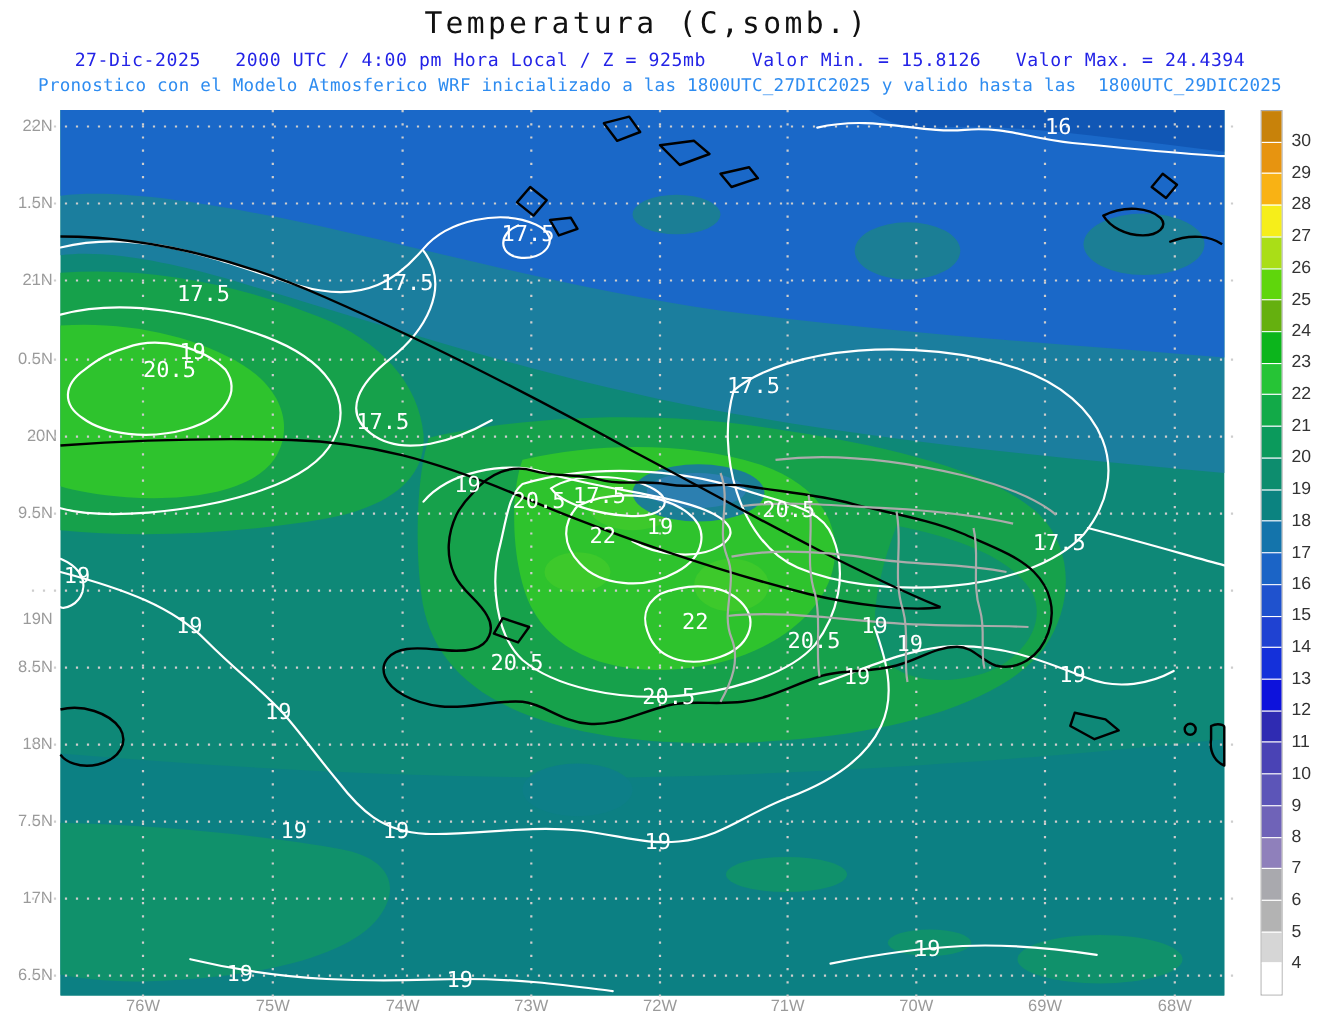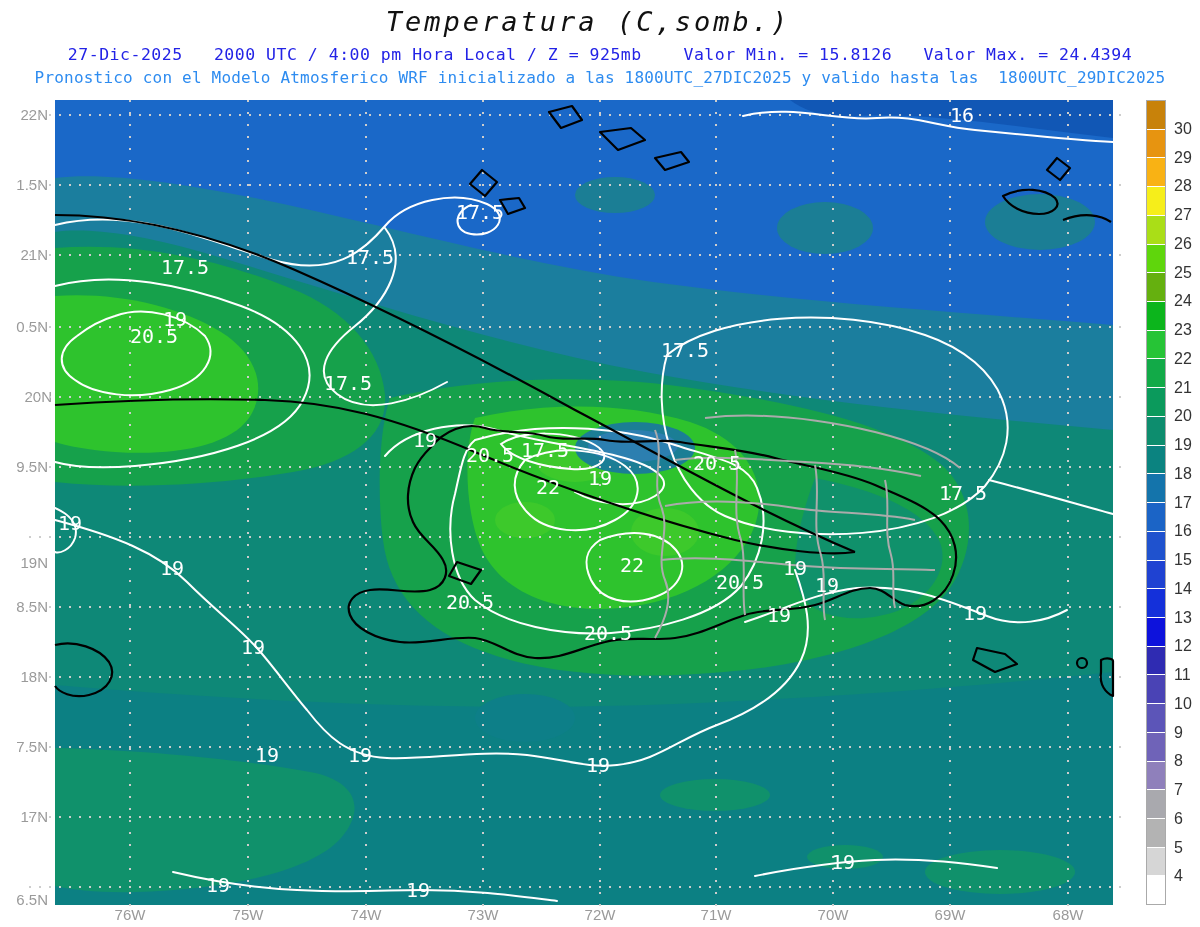--- a/index.html
+++ b/index.html
@@ -1,20 +1,20 @@
 <!DOCTYPE html>
 <html style="--title: #111111; --subtitle1: #2323E6; --subtitle2: #2E8CF0; --axis: #9A9A9A; --tick: #333333; --sea: #0E8877; --seaSouth: #0C8083; --bandB: #1B7E9E; --bandA: #1A68C8; --cold: #1157B5; --land: #16A14B; --land2: #2EC32D; --land3: #10916B; --land4: #3DC92B; --spotBlue: #2C7FB0; --spotTeal: #1B7E95; --dkTeal: #0D7F88; --contour: #FFFFFF; --coast: #000000; --border: #ABABAB; --grid: #CDCDCD; --watermarkBrand: #2222EE; --watermarkText: #444444;"><head>
 <meta charset="utf-8">
 <style>
   html,body{margin:0;padding:0;background:#fff;}
   .page{position:relative;width:1200px;height:927px;background:#ffffff;overflow:hidden;
         font-family:"DejaVu Sans Mono", monospace;}
   .header{position:absolute;left:0;top:0;width:1200px;text-align:center;}
   .title{position:absolute;left:0;top:6px;width:1176px;font-size:27px;letter-spacing:3px;
-         color:var(--title,#111);font-weight:400;white-space:pre;font-style:italic;}
+         color:var(--title,#111);font-weight:400;white-space:pre;}
   .sub1{position:absolute;left:0;top:45px;width:1200px;font-size:16.5px;letter-spacing:.5px;
         color:var(--subtitle1,#2323E6);white-space:pre;}
   .sub2{position:absolute;left:0;top:68px;width:1200px;font-size:16px;letter-spacing:.2px;
         color:var(--subtitle2,#2E8CF0);white-space:pre;}
   .map{position:absolute;left:55px;top:100px;width:1058px;height:805px;}
   .map svg{overflow:visible;display:block;}
   
   .f-sea{fill:var(--sea,#0E8877);} .f-sea-s{fill:var(--seaSouth,#0C8083);}
   .f-band-b{fill:var(--bandB,#1B7E9E);} .f-band-a{fill:var(--bandA,#1A68C8);}
   .f-cold{fill:var(--cold,#1157B5);}
@@ -65,21 +65,21 @@
       <span class="lat-label" style="position: absolute; left: 0px; top: 176px;">1.5N</span>
       <span class="lat-label" style="position: absolute; left: 0px; top: 246px;">21N</span>
       <span class="lat-label" style="position: absolute; left: 0px; top: 318px;">0.5N</span>
       <span class="lat-label" style="position: absolute; left: 4px; top: 388px;">20N</span>
       <span class="lat-label" style="position: absolute; left: 0px; top: 458px; text-align: right;">9.5N</span>
       <span class="lat-label" style="position: absolute; left: 0px; top: 528px; margin-top: 26px;">19N</span>
       <span class="lat-label" style="position: absolute; left: 0px; top: 598px;">8.5N</span>
       <span class="lat-label" style="position: absolute; left: 0px; top: 668px;">18N</span>
       <span class="lat-label" style="position: absolute; left: 0px; top: 738px;">7.5N</span>
       <span class="lat-label" style="position: absolute; left: 0px; top: 808px;">17N</span>
-      <span class="lat-label" style="position: absolute; left: 0px; top: 878px; margin-top: 13px;">6.5N</span>
+      <span class="lat-label" style="position: absolute; left: 0px; top: 878px;">6.5N</span>
     </div>
   <div id="lon-axis">
       <span class="lon-label" style="left: 108px;">76W</span>
       <span class="lon-label" style="left: 226px;">75W</span>
       <span class="lon-label" style="left: 344px;">74W</span>
       <span class="lon-label" style="left: 461px;">73W</span>
       <span class="lon-label" style="left: 578px;">72W</span>
       <span class="lon-label" style="left: 694px;">71W</span>
       <span class="lon-label" style="left: 811px;">70W</span>
       <span class="lon-label" style="left: 928px;">69W</span>

